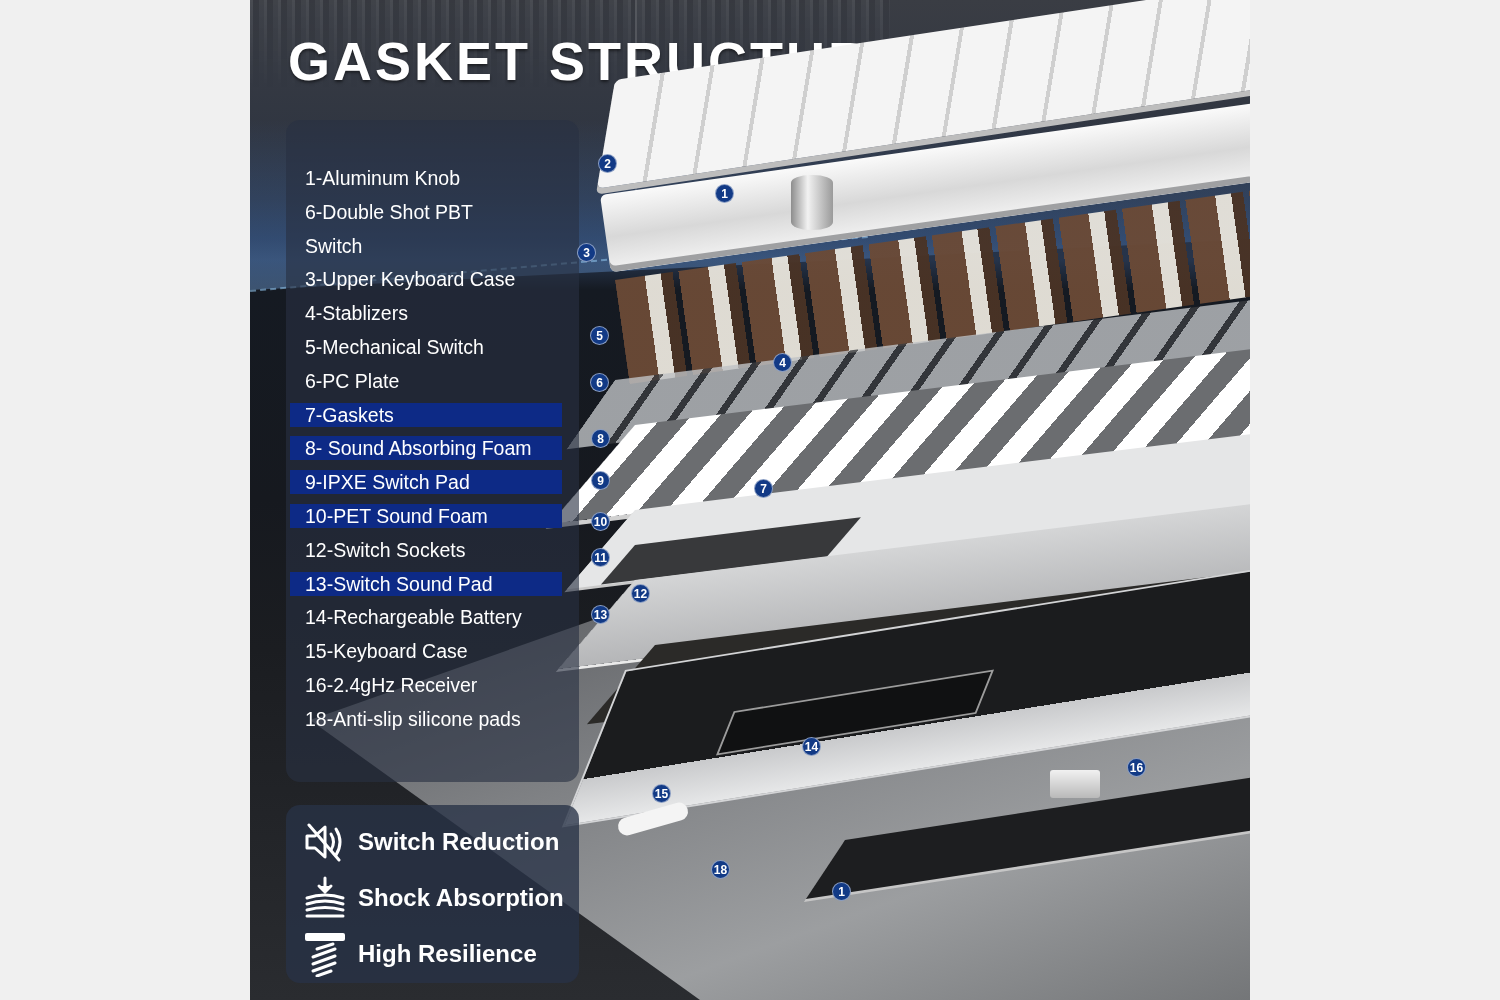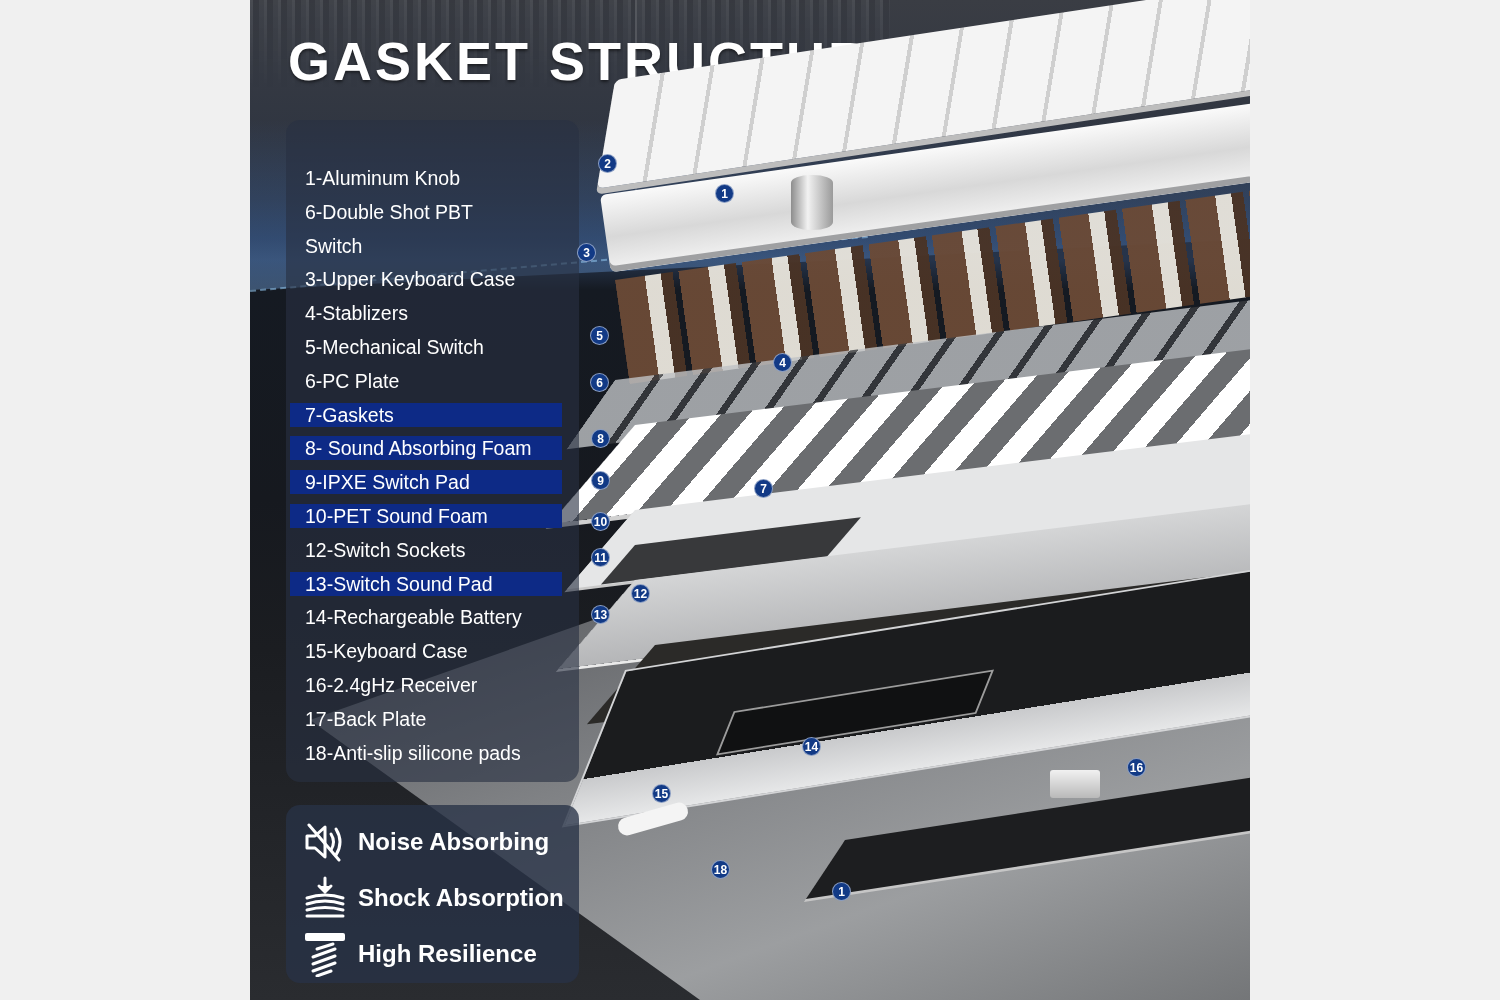--- a/index.html
+++ b/index.html
@@ -151,36 +151,35 @@
       <li><span>6-PC Plate</span></li>
       <li class="hl"><span>7-Gaskets</span></li>
       <li class="hl"><span>8- Sound Absorbing Foam</span></li>
       <li class="hl"><span>9-IPXE Switch Pad</span></li>
       <li class="hl"><span>10-PET Sound Foam</span></li>
       <li><span>12-Switch Sockets</span></li>
       <li class="hl"><span>13-Switch Sound Pad</span></li>
       <li><span>14-Rechargeable Battery</span></li>
       <li><span>15-Keyboard Case</span></li>
       <li><span>16-2.4gHz Receiver</span></li>
-      <li><span>17-Back Plate</span></li>
       <li><span>18-Anti-slip silicone pads</span></li>
     </ul>
   </div>
 
   <div class="feature-panel">
     <div class="feature" style="top:12px;">
       <span class="ficon">
         <svg width="44" height="40" viewBox="0 0 44 40" fill="none" stroke="#fff" stroke-width="3" stroke-linejoin="round" stroke-linecap="round">
           <path d="M4 14 H12 L22 5 V35 L12 26 H4 Z"></path>
           <path d="M28 12 Q33 20 28 28"></path>
           <path d="M33 7 Q41 20 33 33"></path>
           <path d="M6 3 L36 38"></path>
         </svg>
       </span>
-      <span class="flabel">Noise Absorbing</span>
+      <span class="flabel">Switch Reduction</span>
     </div>
     <div class="feature" style="top:68px;justify-content:flex-end;">
       <span class="ficon">
         <svg width="44" height="44" viewBox="0 0 44 44" fill="none" stroke="#fff" stroke-width="3" stroke-linecap="round">
           <path d="M22 2 V14"></path>
           <path d="M16 10 L22 16 L28 10" fill="#fff"></path>
           <path d="M4 22 Q22 16 40 22"></path>
           <path d="M4 28 Q22 22 40 28"></path>
           <path d="M4 34 Q22 29 40 34"></path>
           <path d="M4 40 H40"></path>

